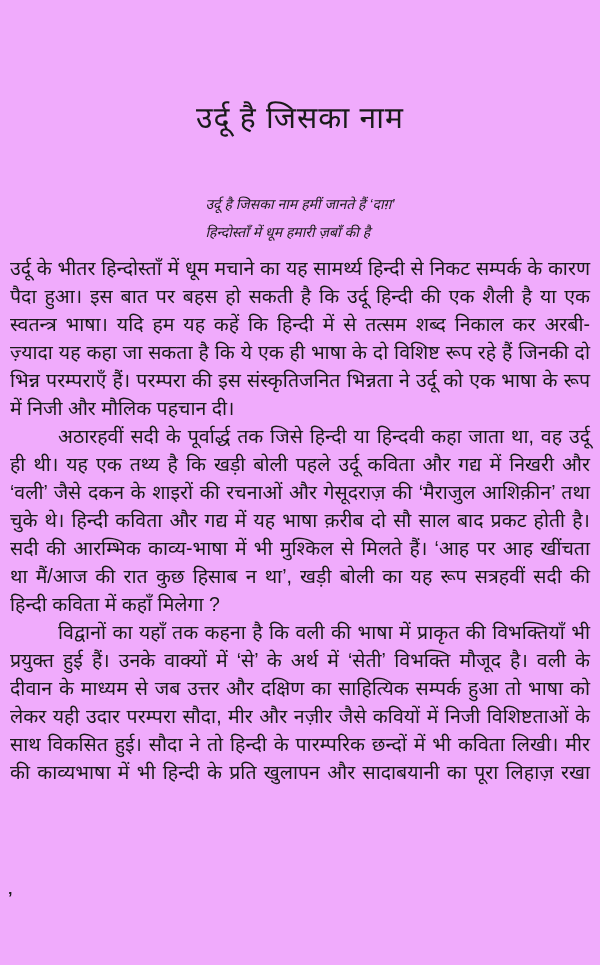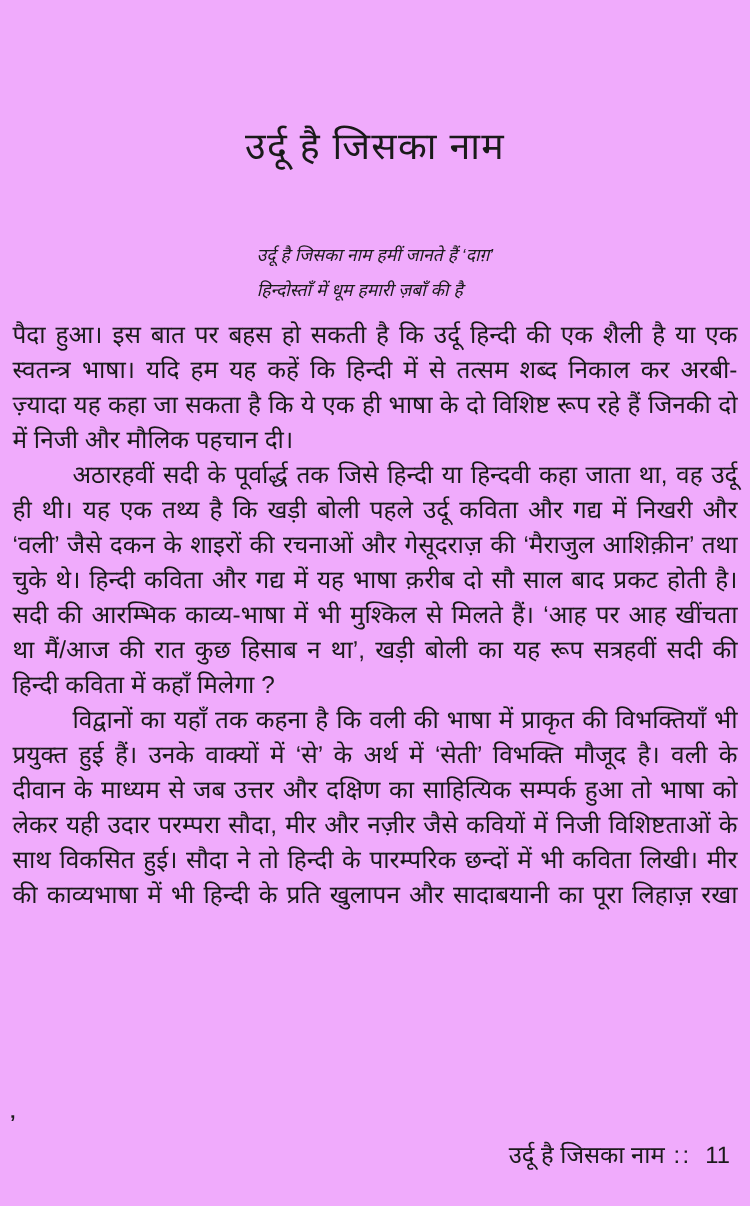--- a/index.html
+++ b/index.html
@@ -89,38 +89,37 @@
 <div class="page">
 
   <h1 class="title">उर्दू है जिसका नाम</h1>
 
   <div class="epigraph">
     <div class="ep-line">उर्दू है जिसका नाम हमीं जानते हैं ‘दाग़’</div>
     <div class="ep-line">हिन्दोस्ताँ में धूम हमारी ज़बाँ की है</div>
   </div>
 
   <div class="body-text" id="body-text">
+      <div class="line">उर्दू के भीतर हिन्दोस्ताँ में धूम मचाने का यह सामर्थ्य हिन्दी से निकट सम्पर्क के कारण</div>
       <div class="line">पैदा हुआ। इस बात पर बहस हो सकती है कि उर्दू हिन्दी की एक शैली है या एक</div>
       <div class="line">स्वतन्त्र भाषा। यदि हम यह कहें कि हिन्दी में से तत्सम शब्द निकाल कर अरबी-</div>
       <div class="line">ज़्यादा यह कहा जा सकता है कि ये एक ही भाषा के दो विशिष्ट रूप रहे हैं जिनकी दो</div>
+      <div class="line">भिन्न परम्पराएँ हैं। परम्परा की इस संस्कृतिजनित भिन्नता ने उर्दू को एक भाषा के रूप</div>
       <div class="line ragged">में निजी और मौलिक पहचान दी।</div>
       <div class="line indent">अठारहवीं सदी के पूर्वार्द्ध तक जिसे हिन्दी या हिन्दवी कहा जाता था, वह उर्दू</div>
       <div class="line">ही थी। यह एक तथ्य है कि खड़ी बोली पहले उर्दू कविता और गद्य में निखरी और</div>
       <div class="line">‘वली’ जैसे दकन के शाइरों की रचनाओं और गेसूदराज़ की ‘मैराजुल आशिक़ीन’ तथा</div>
       <div class="line">चुके थे। हिन्दी कविता और गद्य में यह भाषा क़रीब दो सौ साल बाद प्रकट होती है।</div>
       <div class="line">सदी की आरम्भिक काव्य-भाषा में भी मुश्किल से मिलते हैं। ‘आह पर आह खींचता</div>
       <div class="line">था मैं/आज की रात कुछ हिसाब न था’, खड़ी बोली का यह रूप सत्रहवीं सदी की</div>
       <div class="line ragged">हिन्दी कविता में कहाँ मिलेगा ?</div>
       <div class="line indent">विद्वानों का यहाँ तक कहना है कि वली की भाषा में प्राकृत की विभक्तियाँ भी</div>
       <div class="line">प्रयुक्त हुई हैं। उनके वाक्यों में ‘से’ के अर्थ में ‘सेती’ विभक्ति मौजूद है। वली के</div>
       <div class="line">दीवान के माध्यम से जब उत्तर और दक्षिण का साहित्यिक सम्पर्क हुआ तो भाषा को</div>
       <div class="line">लेकर यही उदार परम्परा सौदा, मीर और नज़ीर जैसे कवियों में निजी विशिष्टताओं के</div>
       <div class="line">साथ विकसित हुई। सौदा ने तो हिन्दी के पारम्परिक छन्दों में भी कविता लिखी। मीर</div>
       <div class="line">की काव्यभाषा में भी हिन्दी के प्रति खुलापन और सादाबयानी का पूरा लिहाज़ रखा</div>
     </div>
 
-  <div class="footer">
-    <span>उर्दू है जिसका नाम</span><span class="sep">::</span><span class="pnum">11</span>
-  </div>
 
   <span class="artifact">’</span>
 
 </div>
 
 </body></html>

